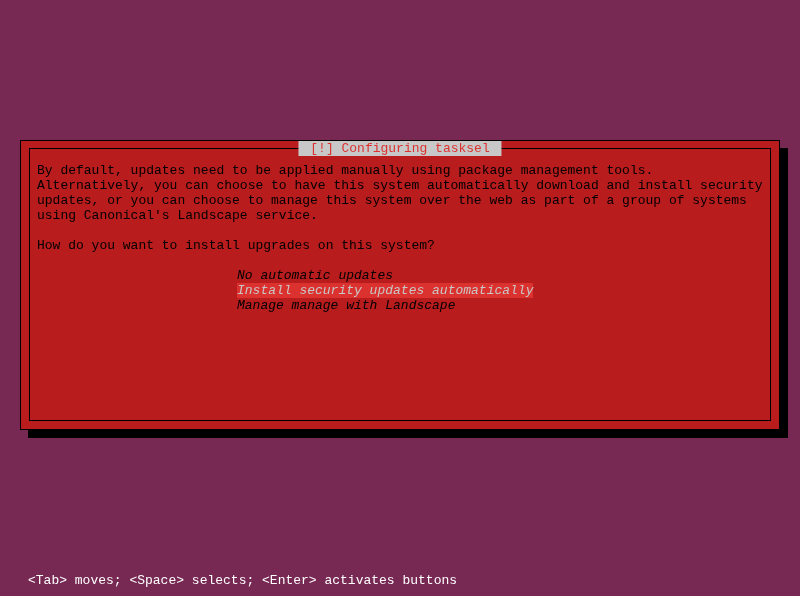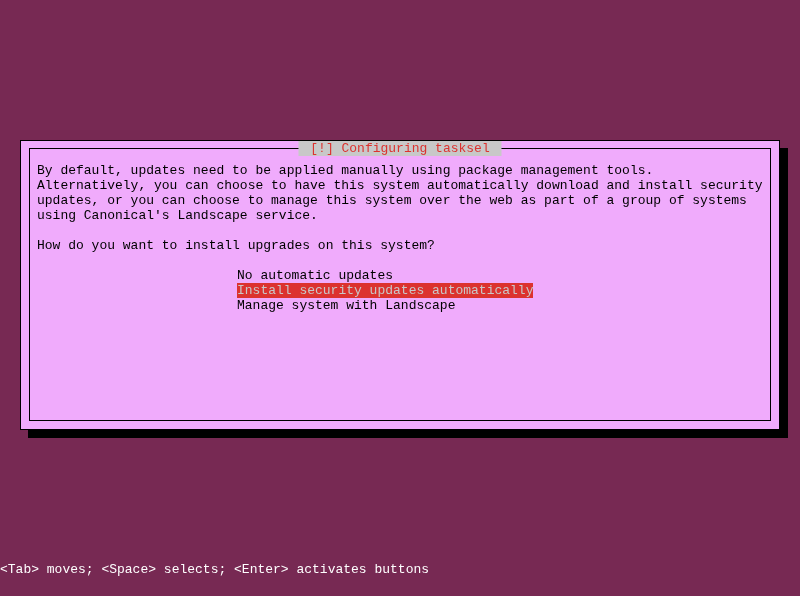--- a/index.html
+++ b/index.html
@@ -23,21 +23,21 @@
       width: 760px;
       height: 290px;
       background: #000;
     }
     .dialog {
       position: absolute;
       left: 20px;
       top: 140px;
       width: 760px;
       height: 290px;
-      background: #f0abfc;
+      background: #b91c1c;
       border: 1px solid #000;
     }
     .dialog-inner-border {
       position: absolute;
       left: 8px;
       top: 7px;
       right: 8px;
       bottom: 8px;
       border: 1px solid #000;
     }
@@ -63,51 +63,53 @@
       white-space: pre-wrap;
       margin-bottom: 15px;
     }
     .menu {
       margin-top: 0;
       margin-left: 200px;
     }
     .menu-item {
       white-space: pre;
       display: inline-block;
+      font-style: italic;
     }
     .menu-item.selected {
       background: #dc322f;
       color: #c8c8c8;
       text-align: center;
     }
     .menu-row {
       line-height: 15px;
     }
     .status-bar {
       position: absolute;
       left: 0;
-      bottom: 19px;
+      bottom: 8px;
       color: #fff;
       white-space: pre;
       font-size: 13px;
+      padding-left: 28px;
     }
   </style>
 </head>
 <body>
 
 <div class="dialog-shadow"></div>
 
 <div class="dialog">
   <div class="dialog-inner-border">
     <span class="dialog-title"> <span>[!] Configuring tasksel</span> </span>
   </div>
   <div class="dialog-content">
     <div class="para">By default, updates need to be applied manually using package management tools. Alternatively, you can choose to have this system automatically download and install security updates, or you can choose to manage this system over the web as part of a group of systems using Canonical's Landscape service.</div>
     <div class="para">How do you want to install upgrades on this system?</div>
     <div class="menu">
       <div class="menu-row"><span class="menu-item">No automatic updates</span></div>
       <div class="menu-row"><span class="menu-item selected">Install security updates automatically</span></div>
-      <div class="menu-row"><span class="menu-item">Manage system with Landscape</span></div>
+      <div class="menu-row"><span class="menu-item">Manage manage with Landscape</span></div>
     </div>
   </div>
 </div>
 
 <div class="status-bar">&lt;Tab&gt; moves; &lt;Space&gt; selects; &lt;Enter&gt; activates buttons</div>
 
 </body></html>

